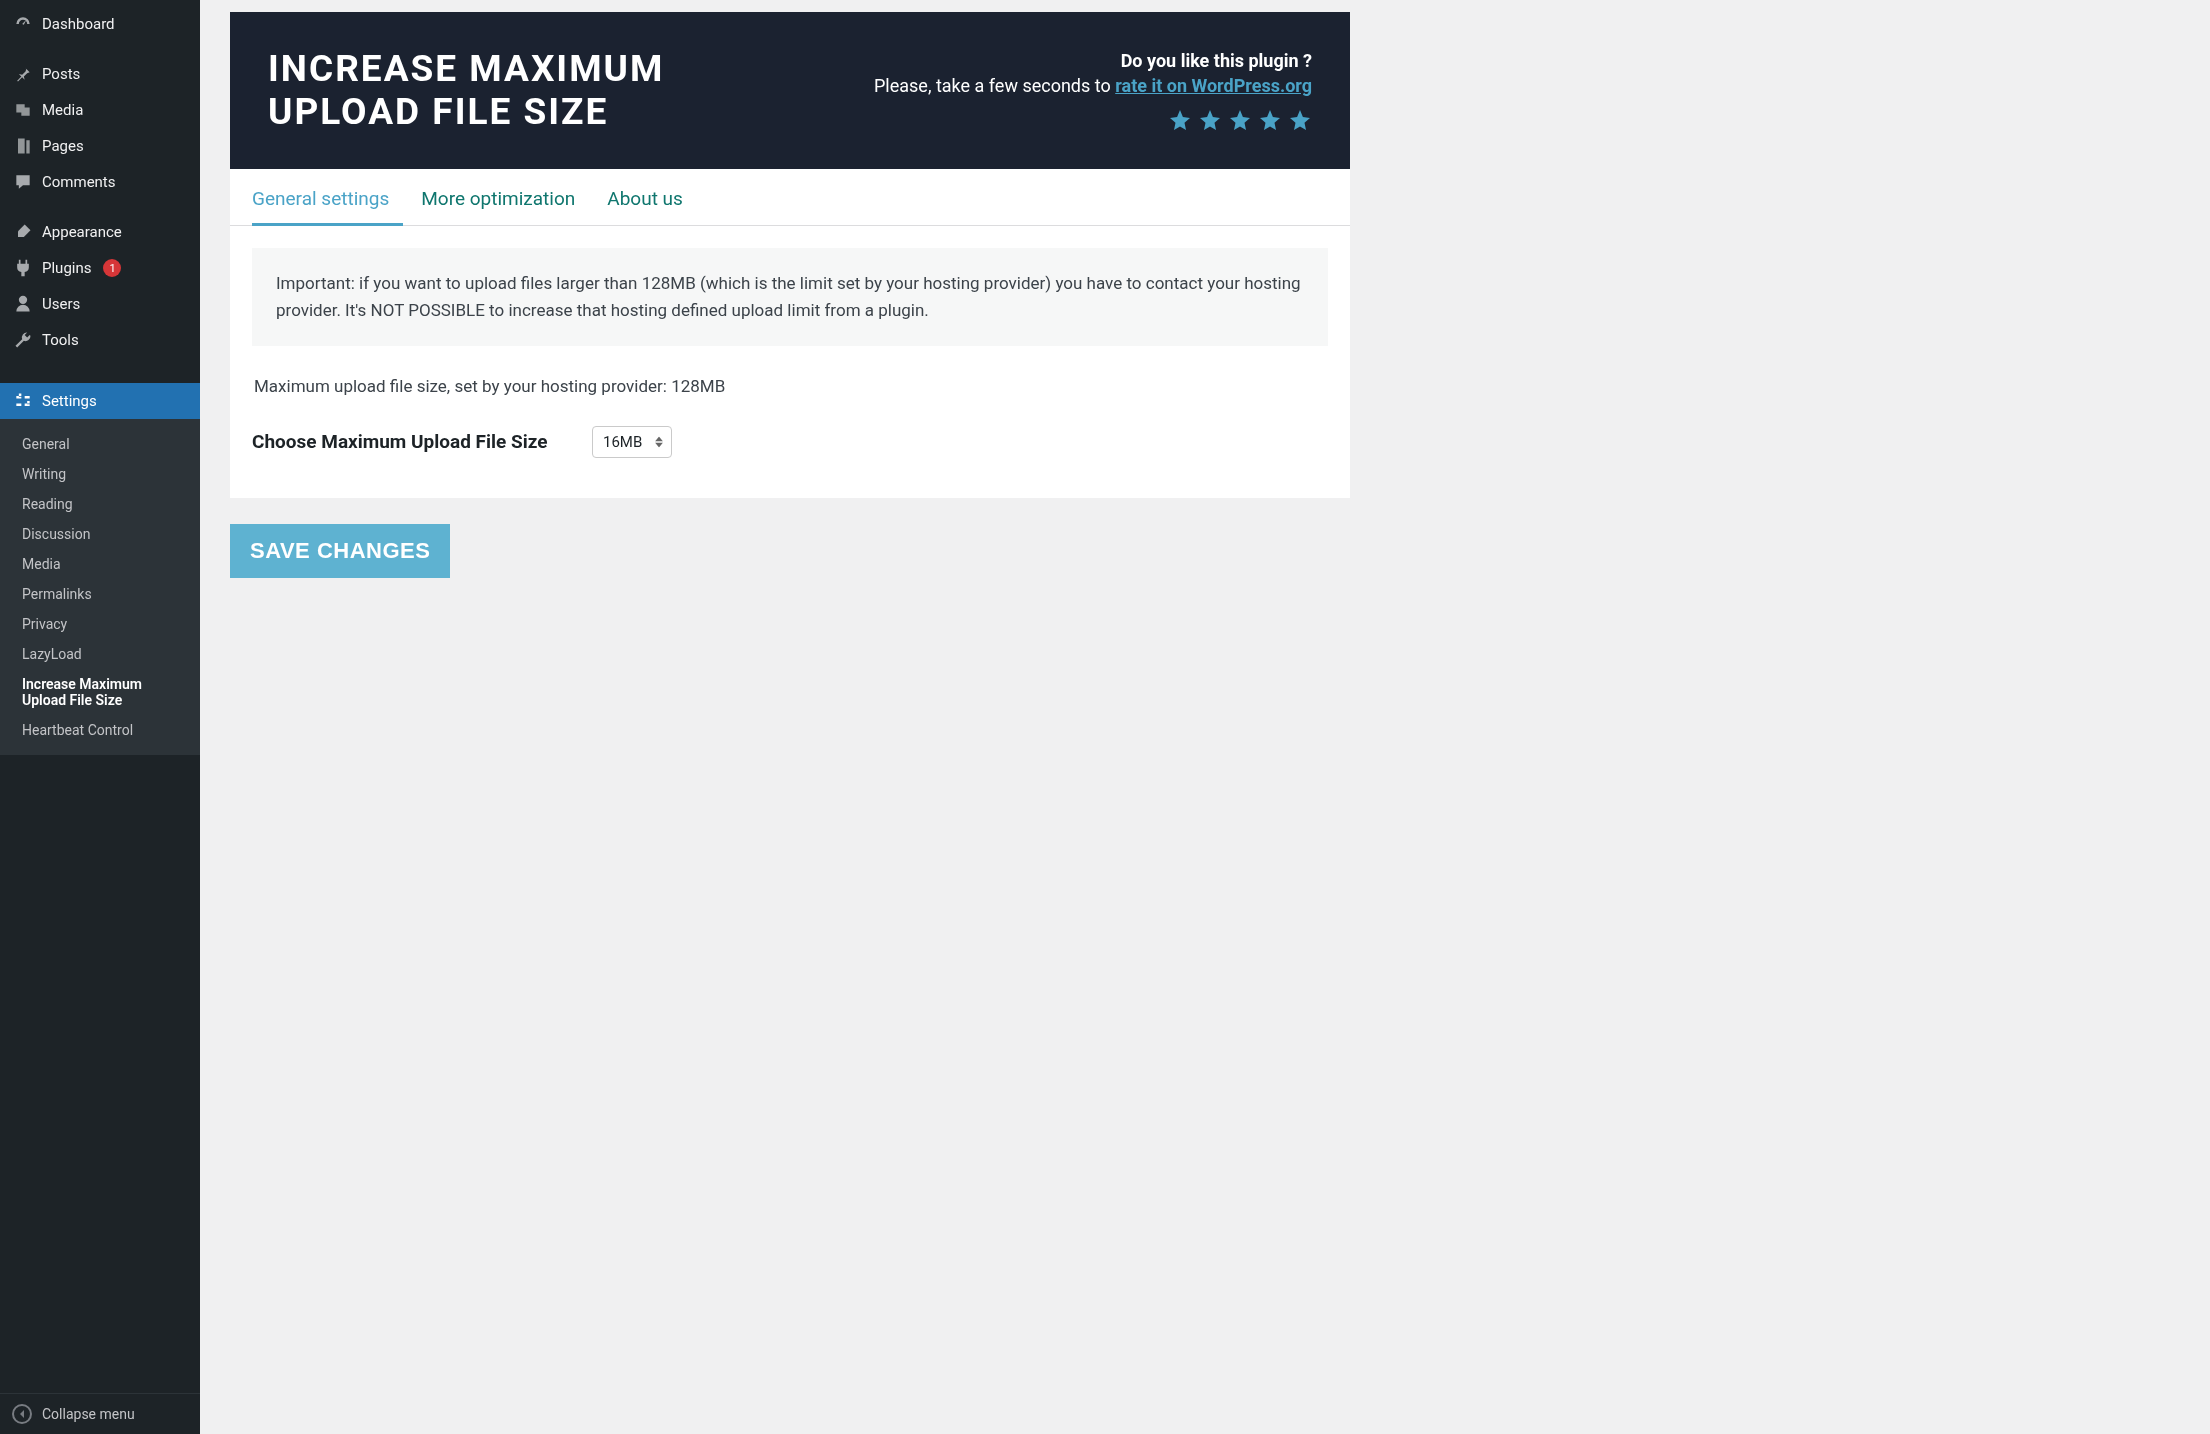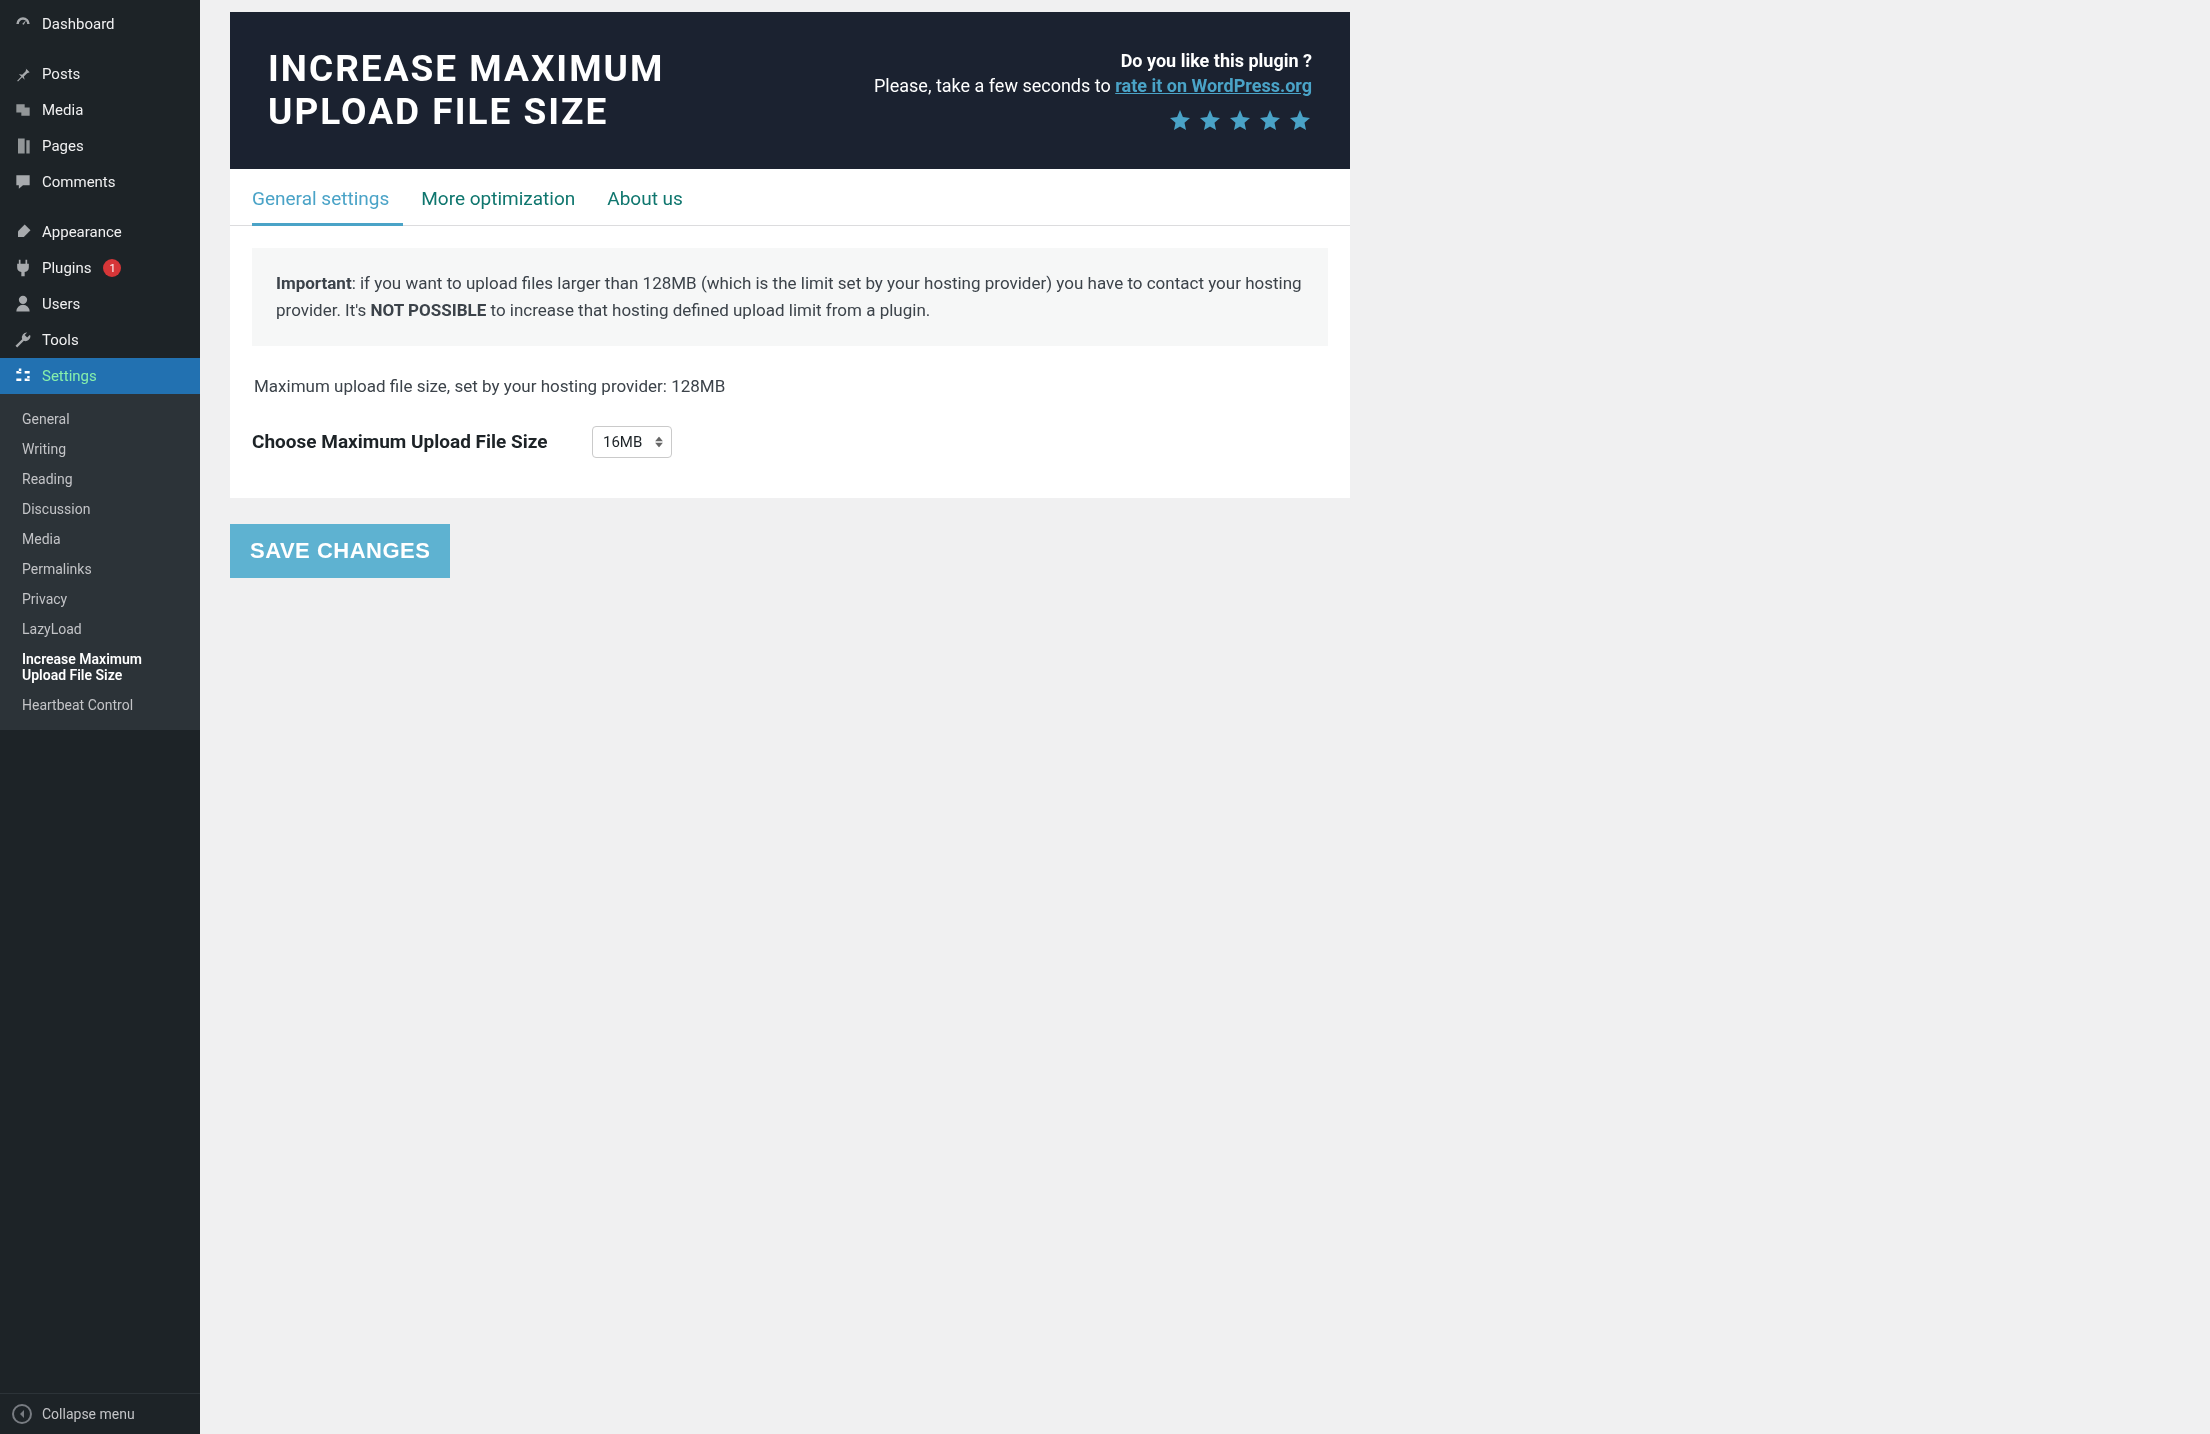--- a/index.html
+++ b/index.html
@@ -27,22 +27,23 @@
     padding: 8px 8px 8px 12px;
     font-size: 15px;
     color: #f0f0f1;
     cursor: pointer;
     gap: 8px;
   }
   .menu-item .ico { width: 22px; display:flex; align-items:center; justify-content:center; }
   .menu-item .ico svg { width:20px; height:20px; fill:#a7aaad; }
   .menu-item.current {
     background:#2271b1;
-    color:#86efac;
+    color:#ffffff;
     position:relative;
+    margin-top:25px;
   }
   .menu-item.current .ico svg { fill:#fff; }
   .menu-item.current::after {
     content:"";
     position:absolute;
     right:-8px; top:50%;
     transform:translateY(-50%);
     border:8px solid transparent;
     border-right-color:#f0f0f1;
   }
@@ -121,21 +122,21 @@
   .tab.active { color:#4aa3c7; border-bottom:3px solid #4aa3c7; margin-bottom:-1px; padding-bottom:13px;}
   .panel-inner { padding: 22px 22px 0 22px; }
   .notice {
     background:#f6f7f7;
     padding: 22px 24px;
     font-size:17px;
     color:#3c434a;
     line-height:1.6;
     margin-bottom: 30px;
   }
-  .notice b { font-weight:700; }
+  .notice b { font-weight:400; }
   .info-line { font-size:17px; color:#3c434a; margin:2px 0 4px 2px; }
   .field-row { display:flex; align-items:center; margin-top:30px; }
   .field-label { font-size:19px; font-weight:700; width:340px; line-height:1.4; color:#1d2327;}
   .select-wrap {
     position:relative;
     border:1px solid #cacaca;
     border-radius:4px;
     padding: 6px 28px 6px 10px;
     font-size:15px;
     background:#fff;

